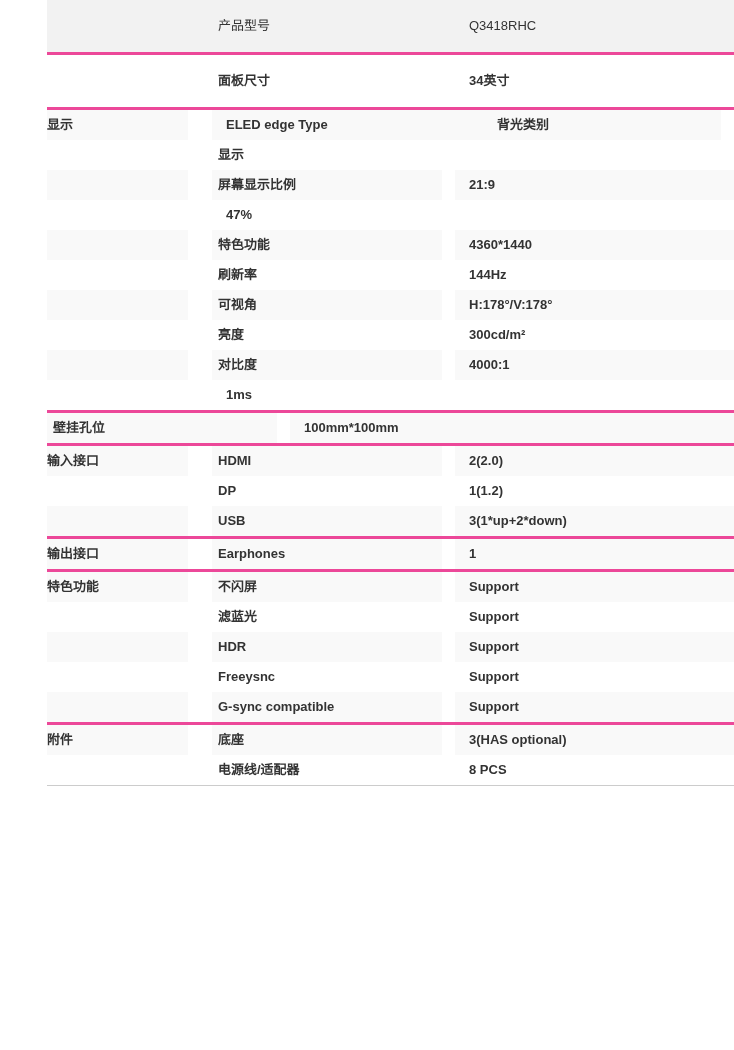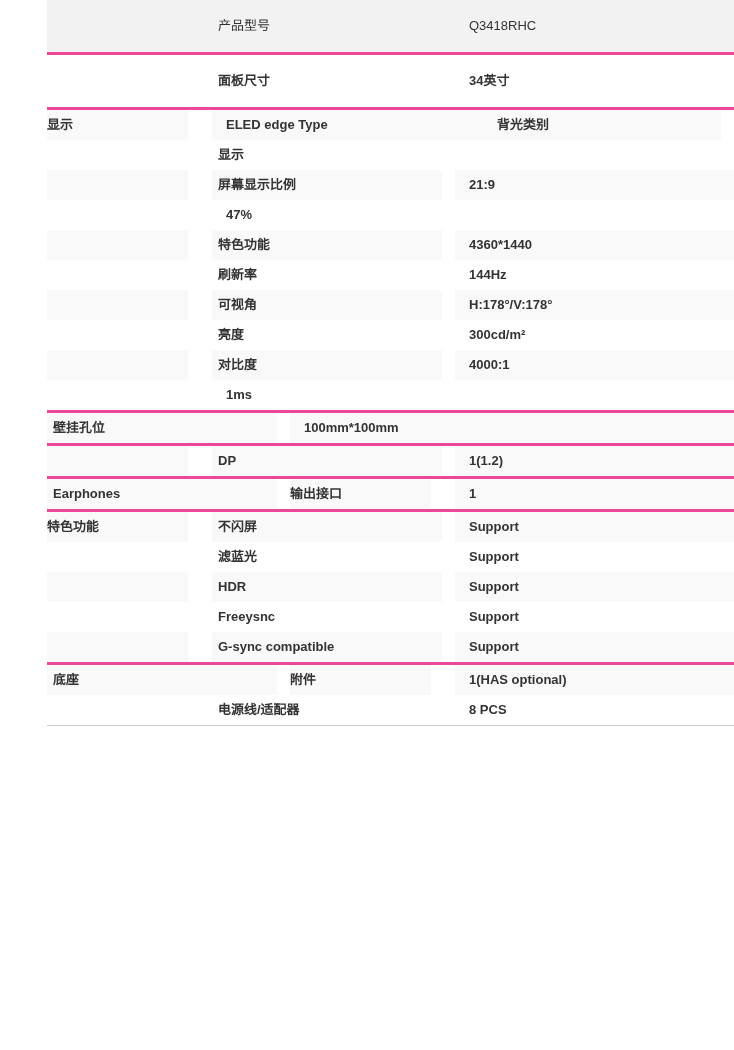--- a/index.html
+++ b/index.html
@@ -171,29 +171,39 @@
       </div>
     </div>
     <div class="spec-group striped">
       <div class="spec-row">
         <div class="spec-cell cell-label">壁挂孔位</div>
         <div class="spec-cell cell-value">100mm*100mm</div>
       </div>
     </div>
     <div class="spec-group striped">
       <div class="spec-row">
+        <div class="spec-cell cell-group">输入接口</div>
+        <div class="spec-cell cell-label">HDMI</div>
+        <div class="spec-cell cell-value">2(2.0)</div>
+      </div>
+      <div class="spec-row">
         <div class="spec-cell cell-group"></div>
         <div class="spec-cell cell-label">DP</div>
         <div class="spec-cell cell-value">1(1.2)</div>
       </div>
-    </div>
-    <div class="spec-group striped">
-      <div class="spec-row">
+      <div class="spec-row">
+        <div class="spec-cell cell-group"></div>
+        <div class="spec-cell cell-label">USB</div>
+        <div class="spec-cell cell-value">3(1*up+2*down)</div>
+      </div>
+    </div>
+    <div class="spec-group striped">
+      <div class="spec-row">
+        <div class="spec-cell cell-group">输出接口</div>
         <div class="spec-cell cell-label">Earphones</div>
-        <div class="spec-cell cell-group">输出接口</div>
         <div class="spec-cell cell-value">1</div>
       </div>
     </div>
     <div class="spec-group striped">
       <div class="spec-row">
         <div class="spec-cell cell-group">特色功能</div>
         <div class="spec-cell cell-label">不闪屏</div>
         <div class="spec-cell cell-value">Support</div>
       </div>
       <div class="spec-row">
@@ -212,23 +222,23 @@
         <div class="spec-cell cell-value">Support</div>
       </div>
       <div class="spec-row">
         <div class="spec-cell cell-group"></div>
         <div class="spec-cell cell-label">G-sync compatible</div>
         <div class="spec-cell cell-value">Support</div>
       </div>
     </div>
     <div class="spec-group striped">
       <div class="spec-row">
+        <div class="spec-cell cell-group">附件</div>
         <div class="spec-cell cell-label">底座</div>
-        <div class="spec-cell cell-group">附件</div>
-        <div class="spec-cell cell-value">1(HAS optional)</div>
+        <div class="spec-cell cell-value">3(HAS optional)</div>
       </div>
       <div class="spec-row">
         <div class="spec-cell cell-group"></div>
         <div class="spec-cell cell-label">电源线/适配器</div>
         <div class="spec-cell cell-value">8 PCS</div>
       </div>
     </div>
   </div>
 <div class="tail-rule"></div>
 

